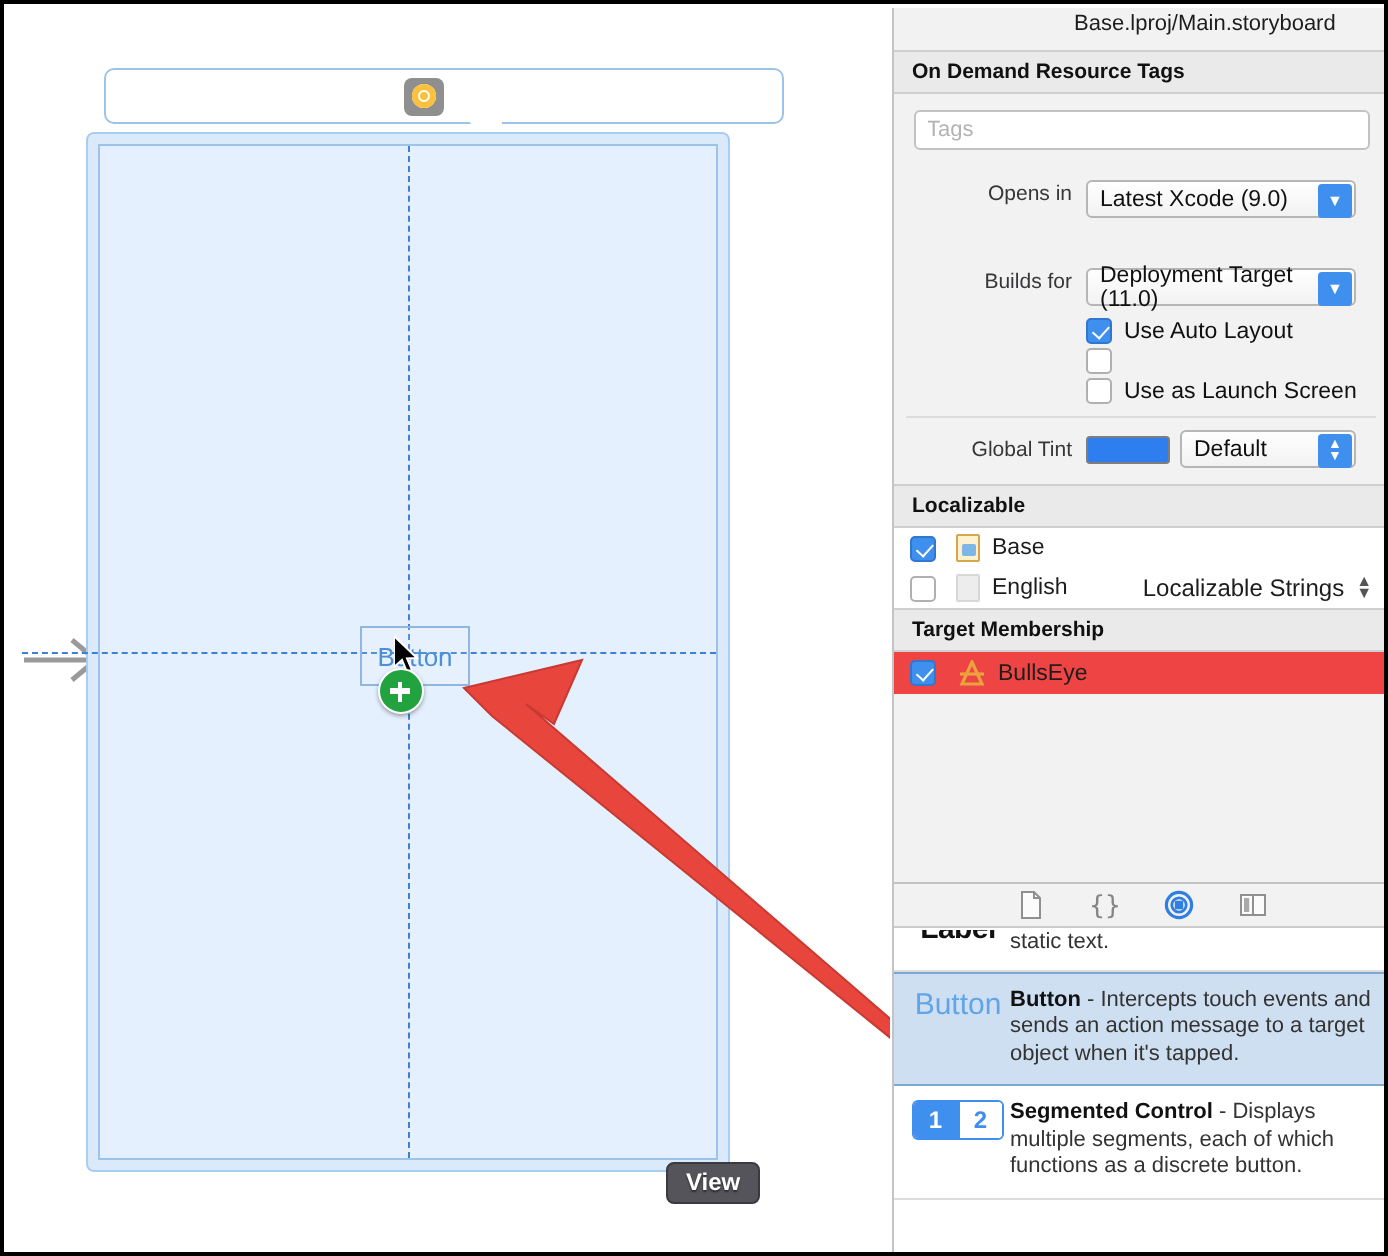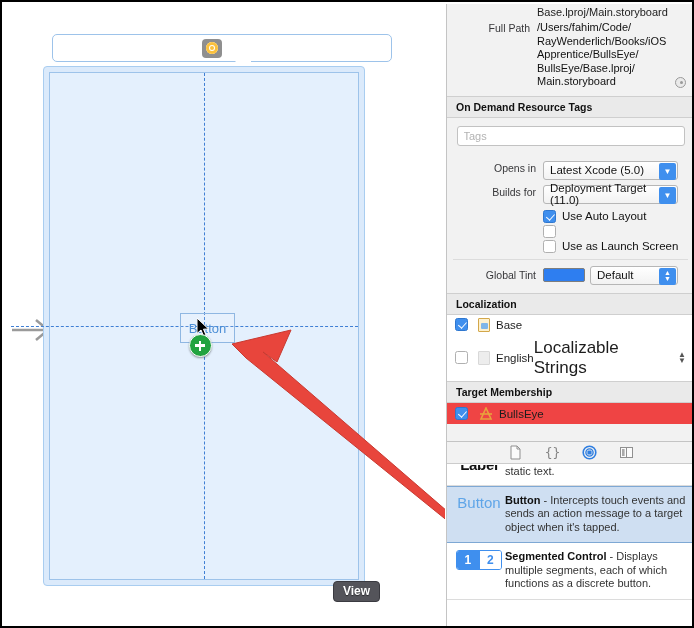--- a/index.html
+++ b/index.html
@@ -338,21 +338,21 @@
     position: relative;
   }
   .loc-icon::after {
     content:"";
     position:absolute; left:2px; bottom:2px;
     width:7px;height:6px;background:#7fb6e8;border-radius:1px;
   }
   .loc-icon.blank { border-color:#d8d8d8; background:#ededed; }
   .loc-icon.blank::after { display:none; }
   .loc-name { flex: 1; font-size: 11.5px; }
-  .loc-kind { font-size: 17px; margin-right: 6px; }
+  .loc-kind { font-size: 12px; margin-right: 6px; }
   .stepper-glyph { font-size: 8px; line-height: 6px; color:#555; text-align:center; }
 
   .tm-row { display:flex; align-items:flex-end; padding:4px 8px; background:#ef4444; }
   .tm-icon {
     width: 14px; height: 13px; margin: 0 6px 0 5px; flex:none; position: relative;
   }
 
   
   .lib-wrap {
     position: absolute;
@@ -442,46 +442,37 @@
     <div class="view-chip">View</div>
   </div>
 
   <div id="inspector">
 
     <div class="path-head">
       <div class="fname">Base.lproj/Main.storyboard</div>
       <div class="folder-icon"></div>
     </div>
 
-    <div class="row" style="position:relative; padding-top:2px;">
-      <div class="lbl">Full Path</div>
-      <div class="val fullpath">/Users/fahim/Code/
-RayWenderlich/Books/iOS
-Apprentice/BullsEye/
-BullsEye/Base.lproj/
-Main.storyboard</div>
-      <div class="reveal-dot" style="bottom:2px;"></div>
-    </div>
 
     <div class="sect-head" style="margin-top:6px;">On Demand Resource Tags</div>
     <div class="sect-body">
       <input class="text-field" type="text" placeholder="Tags" style="">
     </div>
 
     <div class="sect-body" style="padding-top:6px;">
 
       <div class="row" style="padding-bottom:4px;">
         <div class="lbl">Opens in</div>
         <div class="popup">
-          <span>Latest Xcode (5.0)</span>
+          <span>Latest Xcode (9.0)</span>
           <span class="chev">▼</span>
         </div>
       </div>
 
-      <div class="row" style="padding-bottom:5px;">
+      <div class="row" style="padding-bottom:5px;margin-top:20px;">
         <div class="lbl">Builds for</div>
         <div class="popup">
           <span>Deployment Target (11.0)</span>
           <span class="chev">▼</span>
         </div>
       </div>
 
       <div class="cb-row">
         <span class="cb on"></span>
         <span class="cb-lbl">Use Auto Layout</span>
@@ -502,21 +493,21 @@
         <div class="popup">
           <span>Default</span>
           <span class="chev stepper">
               <span>▲</span>
               <span>▼</span>
             </span>
         </div>
       </div>
     </div>
 
-    <div class="sect-head">Localization</div>
+    <div class="sect-head">Localizable</div>
     <div>
       <div class="loc-row">
         <span class="cb on"></span>
         <span class="loc-icon"></span>
         <span class="loc-name">Base</span>
       </div>
       <div class="loc-row alt">
         <span class="cb"></span>
         <span class="loc-icon blank"></span>
         <span class="loc-name">English</span>

